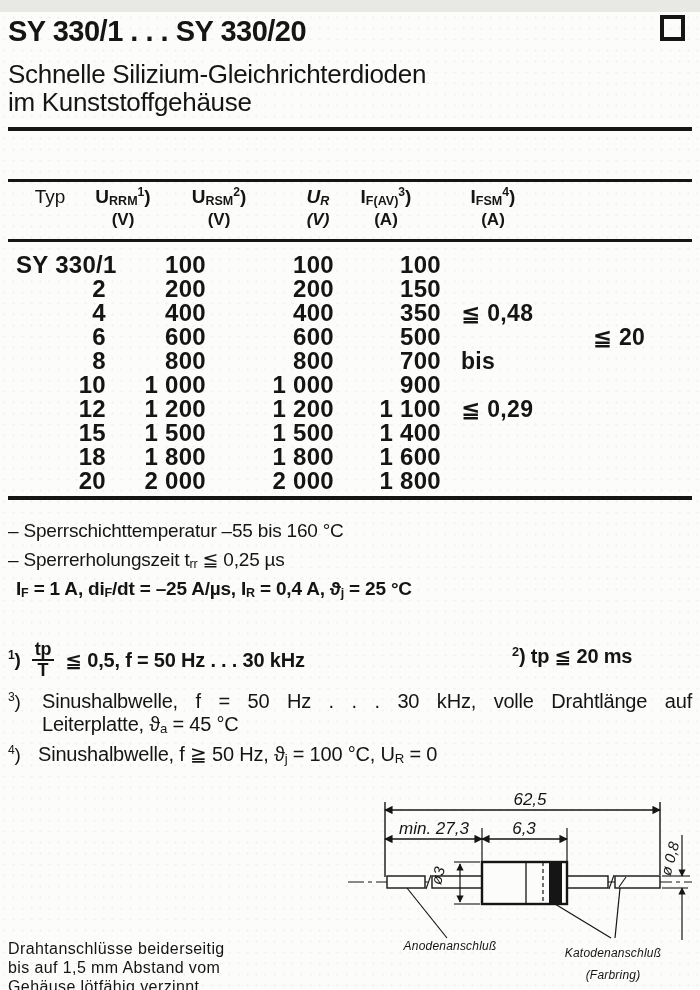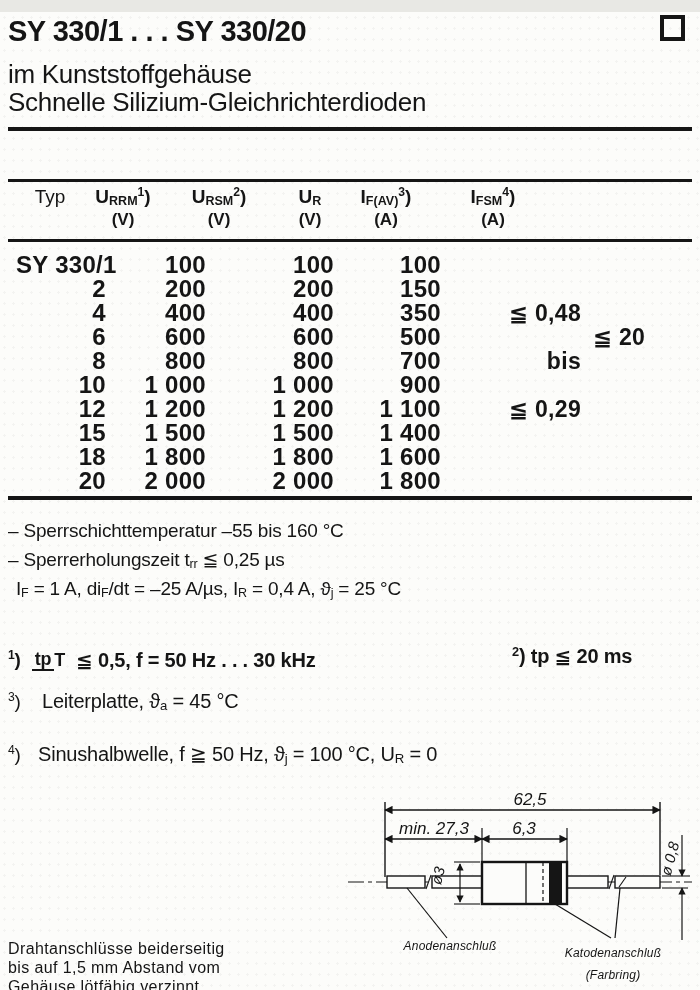--- a/index.html
+++ b/index.html
@@ -34,33 +34,33 @@
   .h-typ .hlabel{font-weight:400;}
 
   
   .rows{left:16px;top:241px;width:684px;}
   .trow{position:relative;height:24px;}
   .cell{position:absolute;top:0;height:24px;line-height:24px;font-size:24px;font-weight:700;letter-spacing:0.3px;white-space:nowrap;}
   .ct{left:0;width:90px;text-align:right;}
   .c2{left:104px;width:86px;text-align:right;}
   .c3{left:232px;width:86px;text-align:right;}
   .c4{left:339px;width:86px;text-align:right;}
-  .c5{left:445px;width:120px;text-align:right;font-size:23px;}
+  .c5{left:445px;width:120px;text-align:left;font-size:23px;}
   .c6{left:543px;width:120px;text-align:center;font-size:23px;}
 
   
   .notes{left:8px;top:504px;width:660px;font-size:19px;line-height:29px;letter-spacing:-0.2px;}
   .note-line{white-space:nowrap;}
-  .note-indent{padding-left:8px;}
+  .note-indent{padding-left:8px;font-weight:bold;}
 
   
   .fn{font-size:20px;letter-spacing:-0.2px;}
   .fn1{left:8px;top:623px;height:50px;display:flex;align-items:center;gap:11px;font-weight:700;}
   .fn-marker{font-size:19px;}
-  .frac{display:inline-flex;flex-direction:row;align-items:center;font-size:18px;line-height:19px;}
+  .frac{display:inline-flex;flex-direction:column;align-items:center;font-size:18px;line-height:19px;}
   .frac .num{border-bottom:2px solid #151515;padding:0 3px 0 3px;}
   .fn2{left:512px;top:632px;font-weight:700;white-space:nowrap;}
   .fn3{left:8px;top:678px;width:684px;line-height:23px;}
   .fn3 .fline1{padding-left:34px;text-align:justify;text-align-last:justify;}
   .fn3 .fline2{padding-left:34px;}
   .fn3 .fn-marker{position:absolute;left:0;top:0;}
   .fn4{left:8px;top:730px;white-space:nowrap;}
   .fn4 .fn-marker{display:inline-block;width:30px;}
 
   
@@ -77,42 +77,42 @@
 </style>
 </head>
 <body>
 
 <div class="page">
 
   <div class="abs title">SY 330/1 . . . SY 330/20</div>
   <div class="abs corner-square"></div>
 
   <div class="abs subtitle">
+    <div>Schnelle Silizium-Gleichrichterdioden</div>
     <div>im Kunststoffgehäuse</div>
-    <div>Schnelle Silizium-Gleichrichterdioden</div>
   </div>
 
   <div class="abs rule rule-subtitle"></div>
   <div class="abs rule rule-tabletop"></div>
   <div class="abs rule rule-header"></div>
   <div class="abs rule rule-tablebottom"></div>
 
   <div class="hcell h-typ" style="left:20px;width:60px;">
     <div class="hlabel">Typ</div>
     <div class="hunit"></div>
   </div>
   <div class="hcell" style="left:73px;width:100px;">
     <div class="hlabel">U<sub>RRM</sub><sup>1</sup>)</div>
     <div class="hunit">(V)</div>
   </div>
   <div class="hcell" style="left:169px;width:100px;">
     <div class="hlabel">U<sub>RSM</sub><sup>2</sup>)</div>
     <div class="hunit">(V)</div>
   </div>
-  <div class="hcell" style="left:260px;width:100px;">
+  <div class="hcell" style="left:268px;width:100px;font-style:italic;">
     <div class="hlabel">U<sub>R</sub></div>
     <div class="hunit">(V)</div>
   </div>
   <div class="hcell" style="left:336px;width:100px;">
     <div class="hlabel">I<sub>F(AV)</sub><sup>3</sup>)</div>
     <div class="hunit">(A)</div>
   </div>
   <div class="hcell" style="left:443px;width:100px;">
     <div class="hlabel">I<sub>FSM</sub><sup>4</sup>)</div>
     <div class="hunit">(A)</div>
@@ -212,20 +212,21 @@
     <span class="frac">
       <span class="num">tp</span>
       <span class="den">T</span>
     </span>
     <span>≦ 0,5, f = 50 Hz . . . 30 kHz</span>
   </div>
   <div class="abs fn fn2"><sup>2</sup>) tp ≦ 20 ms</div>
 
   <div class="abs fn fn3">
     <span class="fn-marker"><sup>3</sup>)</span>
+    <div class="fline1">Sinushalbwelle, f = 50 Hz . . . 30 kHz, volle Drahtlänge auf</div>
     <div class="fline2">Leiterplatte, ϑ<sub>a</sub> = 45 °C</div>
   </div>
 
   <div class="abs fn fn4">
     <span class="fn-marker"><sup>4</sup>)</span><span>Sinushalbwelle, f ≧ 50 Hz, ϑ<sub>j</sub> = 100 °C, U<sub>R</sub> = 0</span>
   </div>
 
   <svg class="abs drawing" width="370" height="165" viewBox="0 0 370 165">
     <defs>
       <marker id="ah" viewBox="0 0 10 10" refX="9" refY="5" markerWidth="8" markerHeight="6" orient="auto-start-reverse">

